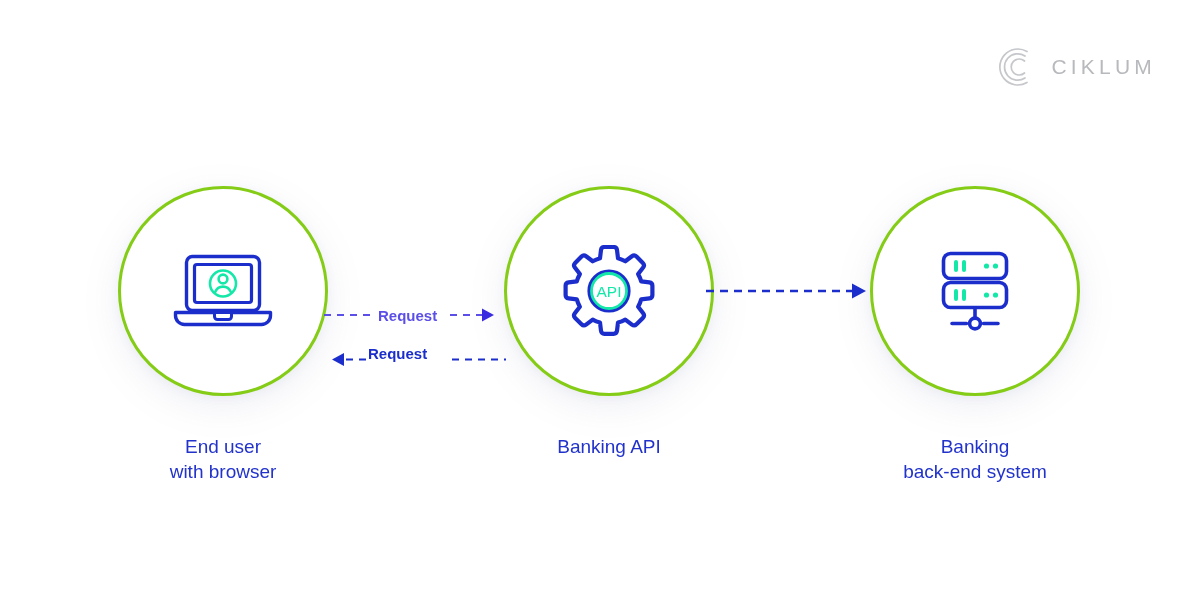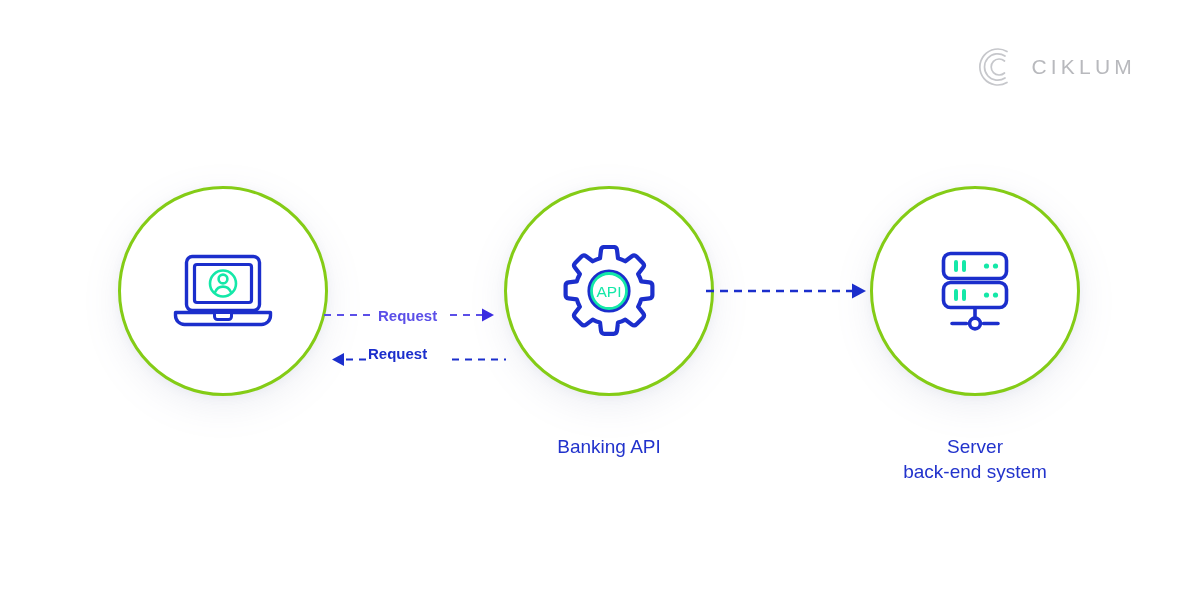--- a/index.html
+++ b/index.html
@@ -13,21 +13,21 @@
     position: relative;
     overflow: hidden;
     font-family: "Liberation Sans", sans-serif;
     -webkit-font-smoothing: antialiased;
   }
 
   
   .brand {
     position: absolute;
     top: 46px;
-    right: 64px;
+    right: 44px;
     display: flex;
     align-items: center;
     gap: 14px;
   }
   .brand-mark { width: 42px; height: 42px; display: block; }
   .brand-text {
     font-size: 21px;
     letter-spacing: 4.2px;
     color: #b8b9bd;
     font-family: "Liberation Sans", sans-serif;
@@ -117,20 +117,22 @@
         <path d="M4.5 60.5 H99.5 a0 0 0 0 1 0 0 v3 a9 9 0 0 1 -9 9 H13.5 a9 9 0 0 1 -9 -9 v-3 z" stroke="#1b2ecc" stroke-width="3.4" fill="#fff" stroke-linejoin="round"></path>
 
         <path d="M43.5 60.5 h17 v4 a3 3 0 0 1 -3 3 h-11 a3 3 0 0 1 -3 -3 z" stroke="#1b2ecc" stroke-width="3" fill="#fff" stroke-linejoin="round"></path>
 
         <circle cx="52" cy="31.5" r="13" stroke="#14e8a8" stroke-width="2.6" fill="none"></circle>
         <circle cx="52" cy="27" r="4.4" stroke="#14e8a8" stroke-width="2.6" fill="none"></circle>
         <path d="M44.3 39.8 a8.3 8.3 0 0 1 15.4 0" stroke="#14e8a8" stroke-width="2.6" fill="none" stroke-linecap="round"></path>
       </svg>
     </span>
   </div>
+  <div class="node-label">End user
+with browser</div>
 </div>
 
 <div class="node" id="node-api">
   <div class="circle">
     <span>
       <svg width="92" height="92" viewBox="0 0 92 92" fill="none">
 
         <g stroke="#1b2ecc" stroke-width="4.2" fill="#fff" stroke-linejoin="round" stroke-linecap="round">
           <path d="
             M38.0 5.0 a3.5 3.5 0 0 1 3.5 -3.0 h9.0 a3.5 3.5 0 0 1 3.5 3.0 l1.0 8.2
@@ -173,21 +175,21 @@
         <rect x="32" y="40" width="4" height="12" rx="2" fill="#14e8a8"></rect>
         <circle cx="56.5" cy="46" r="2.6" fill="#14e8a8"></circle>
         <circle cx="65.5" cy="46" r="2.6" fill="#14e8a8"></circle>
 
         <path d="M45 59 v11" stroke="#1b2ecc" stroke-width="3.6" stroke-linecap="round"></path>
         <path d="M22 74.5 H36.5 M53.5 74.5 H68" stroke="#1b2ecc" stroke-width="3.6" stroke-linecap="round"></path>
         <circle cx="45" cy="74.5" r="5.4" stroke="#1b2ecc" stroke-width="3.6" fill="#fff"></circle>
       </svg>
     </span>
   </div>
-  <div class="node-label">Server
+  <div class="node-label">Banking
 back-end system</div>
 </div>
 
 <div class="connector" id="conn-request-response">
   <svg width="186" height="76" viewBox="0 0 186 76" fill="none" style="position:absolute;left:0;top:0;">
 
     <path d="M2 16 H52" stroke="#5b4fe8" stroke-width="2.2" stroke-dasharray="7 6" stroke-linecap="butt"></path>
     <path d="M128 16 H160" stroke="#5b4fe8" stroke-width="2.2" stroke-dasharray="7 6" stroke-linecap="butt"></path>
     <path d="M160 9.5 L172 16 L160 22.5 Z" fill="#3a2ae0"></path>
 

